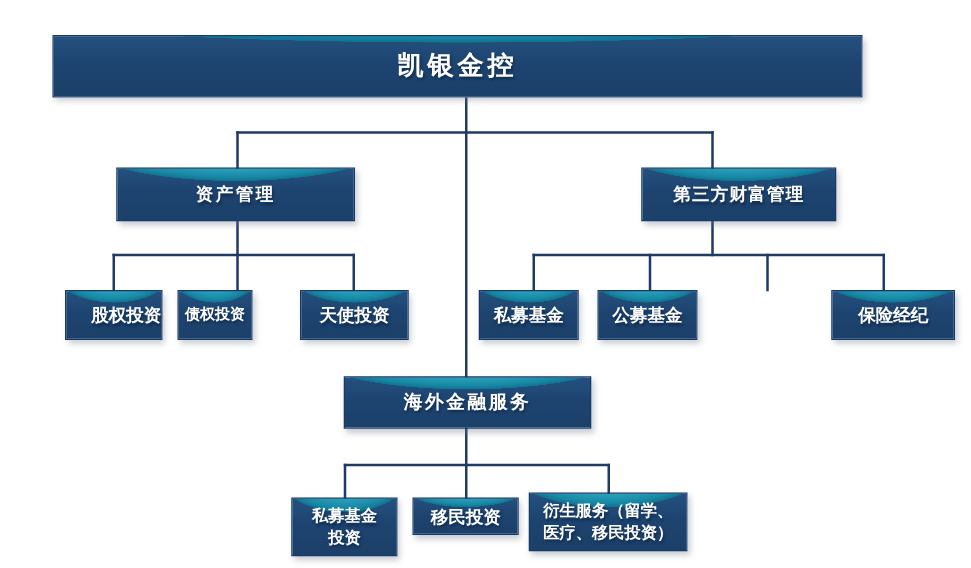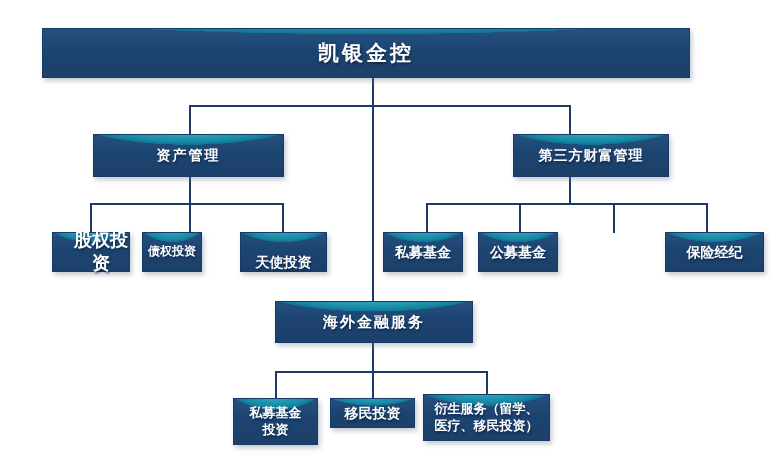--- a/index.html
+++ b/index.html
@@ -29,23 +29,23 @@
 
   .n-root{left:42px;top:28px;width:648px;height:50px;font-size:21px;letter-spacing:3px;
     background:
       radial-gradient(ellipse 100% 107% at 50% -60%,
         #b6ebf0 0%, #55c8d8 14%, #2fabc2 38%, #1787a4 58%, #0f7390 65.7%,
         rgba(0,0,0,0) 66%),
       linear-gradient(180deg,#24507f 0%,#1d4470 45%,#1b4069 100%);
   }
   .n-asset{left:93px;top:134px;width:191px;height:43px;font-size:14px;letter-spacing:2px;}
   .n-wealth{left:473px;top:134px;width:156px;height:43px;font-size:14px;letter-spacing:1px;margin-left:40px;}
-  .n-eq{left:52px;top:232px;width:78px;height:40px;font-size:18px;padding-left:20px;}
+  .n-eq{left:52px;top:232px;width:78px;height:40px;font-size:14px;padding-left:20px;}
   .n-debt{left:142px;top:232px;width:60px;height:40px;font-size:12px;}
-  .n-angel{left:240px;top:232px;width:87px;height:40px;font-size:14px;justify-content:flex-end;}
+  .n-angel{left:240px;top:232px;width:87px;height:40px;font-size:14px;}
   .n-pe{left:383px;top:232px;width:80px;height:40px;font-size:14px;}
   .n-pub{left:478px;top:232px;width:80px;height:40px;font-size:14px;}
   .n-inet{left:573px;top:232px;width:84px;height:40px;font-size:14px;}
   .n-ins{left:665px;top:232px;width:99px;height:40px;font-size:14px;}
   .n-overseas{left:275px;top:301px;width:198px;height:42px;font-size:15px;letter-spacing:2px;}
   .n-l4a{left:233px;top:398px;width:85px;height:47px;font-size:13px;}
   .n-l4b{left:330px;top:398px;width:85px;height:30px;font-size:14px;}
   .n-l4c{left:423px;top:394px;width:127px;height:47px;font-size:13px;}
 
   

